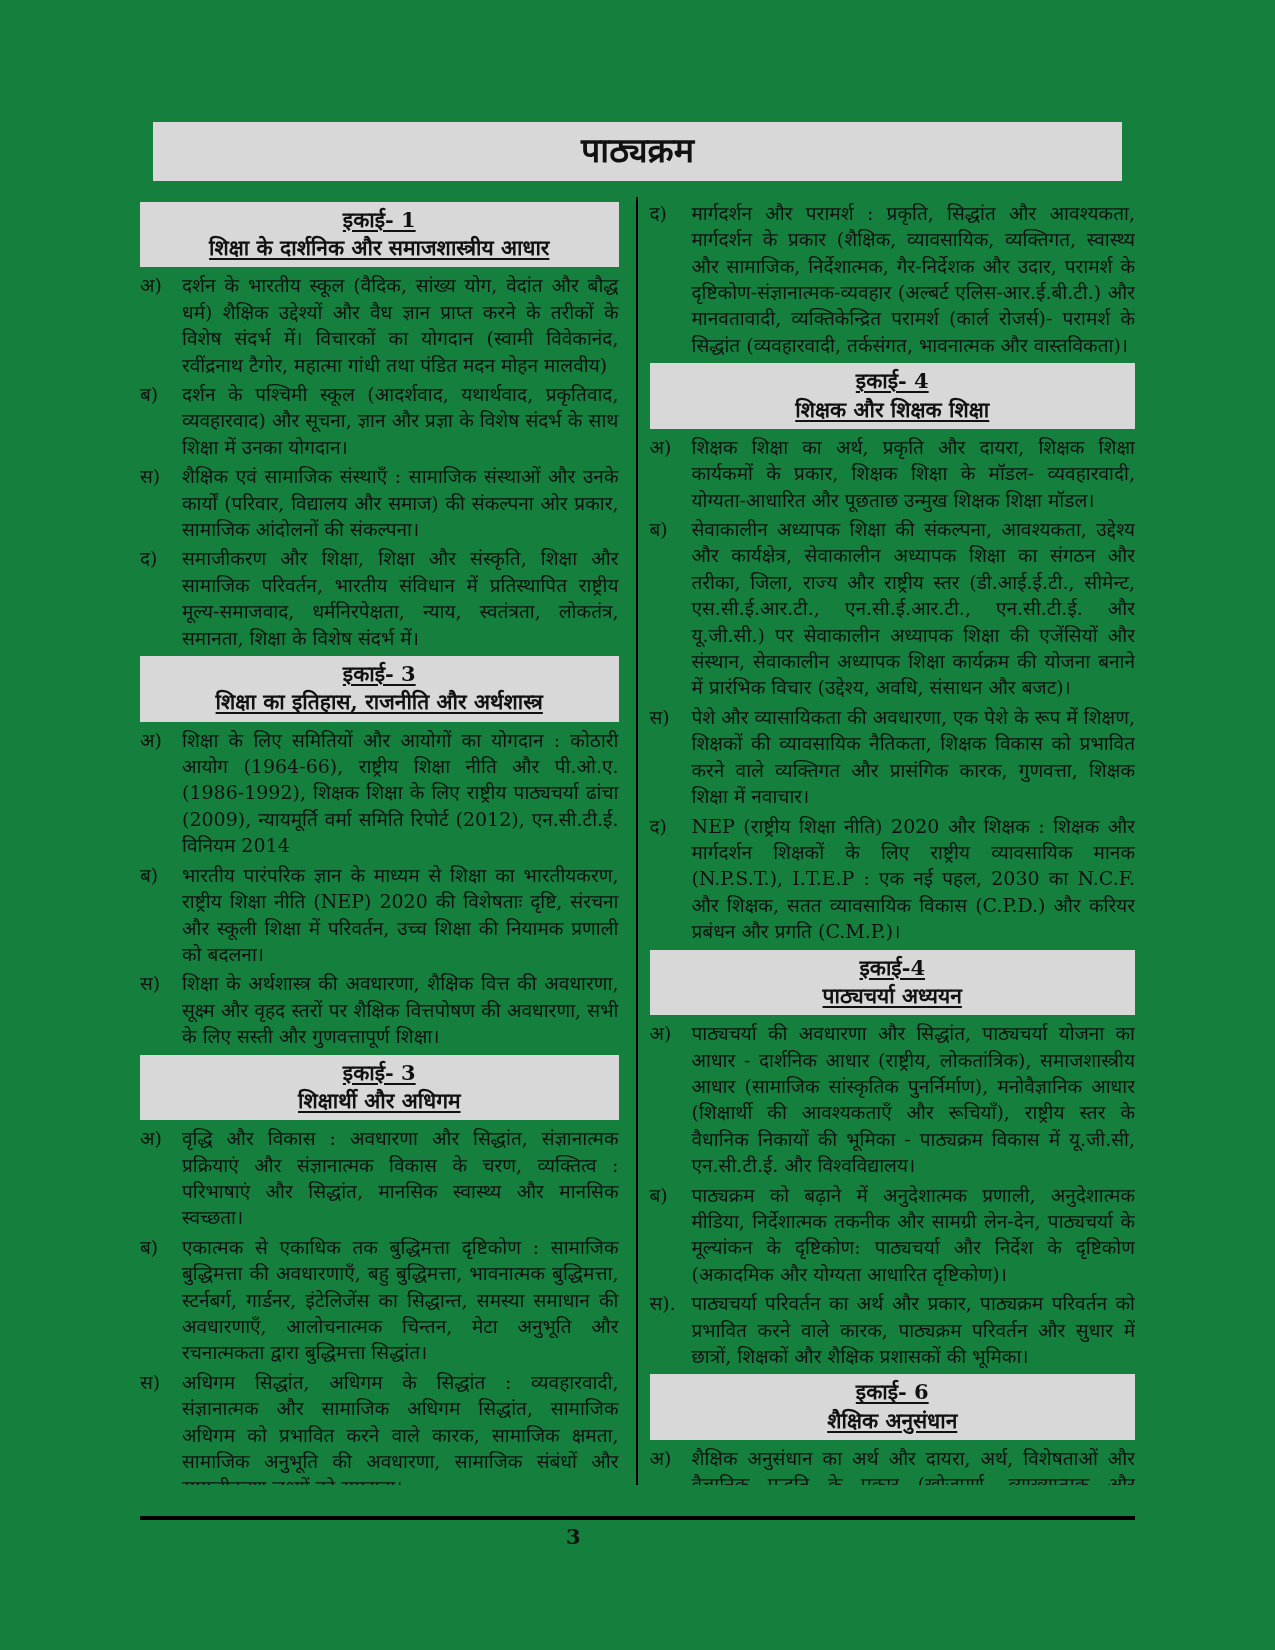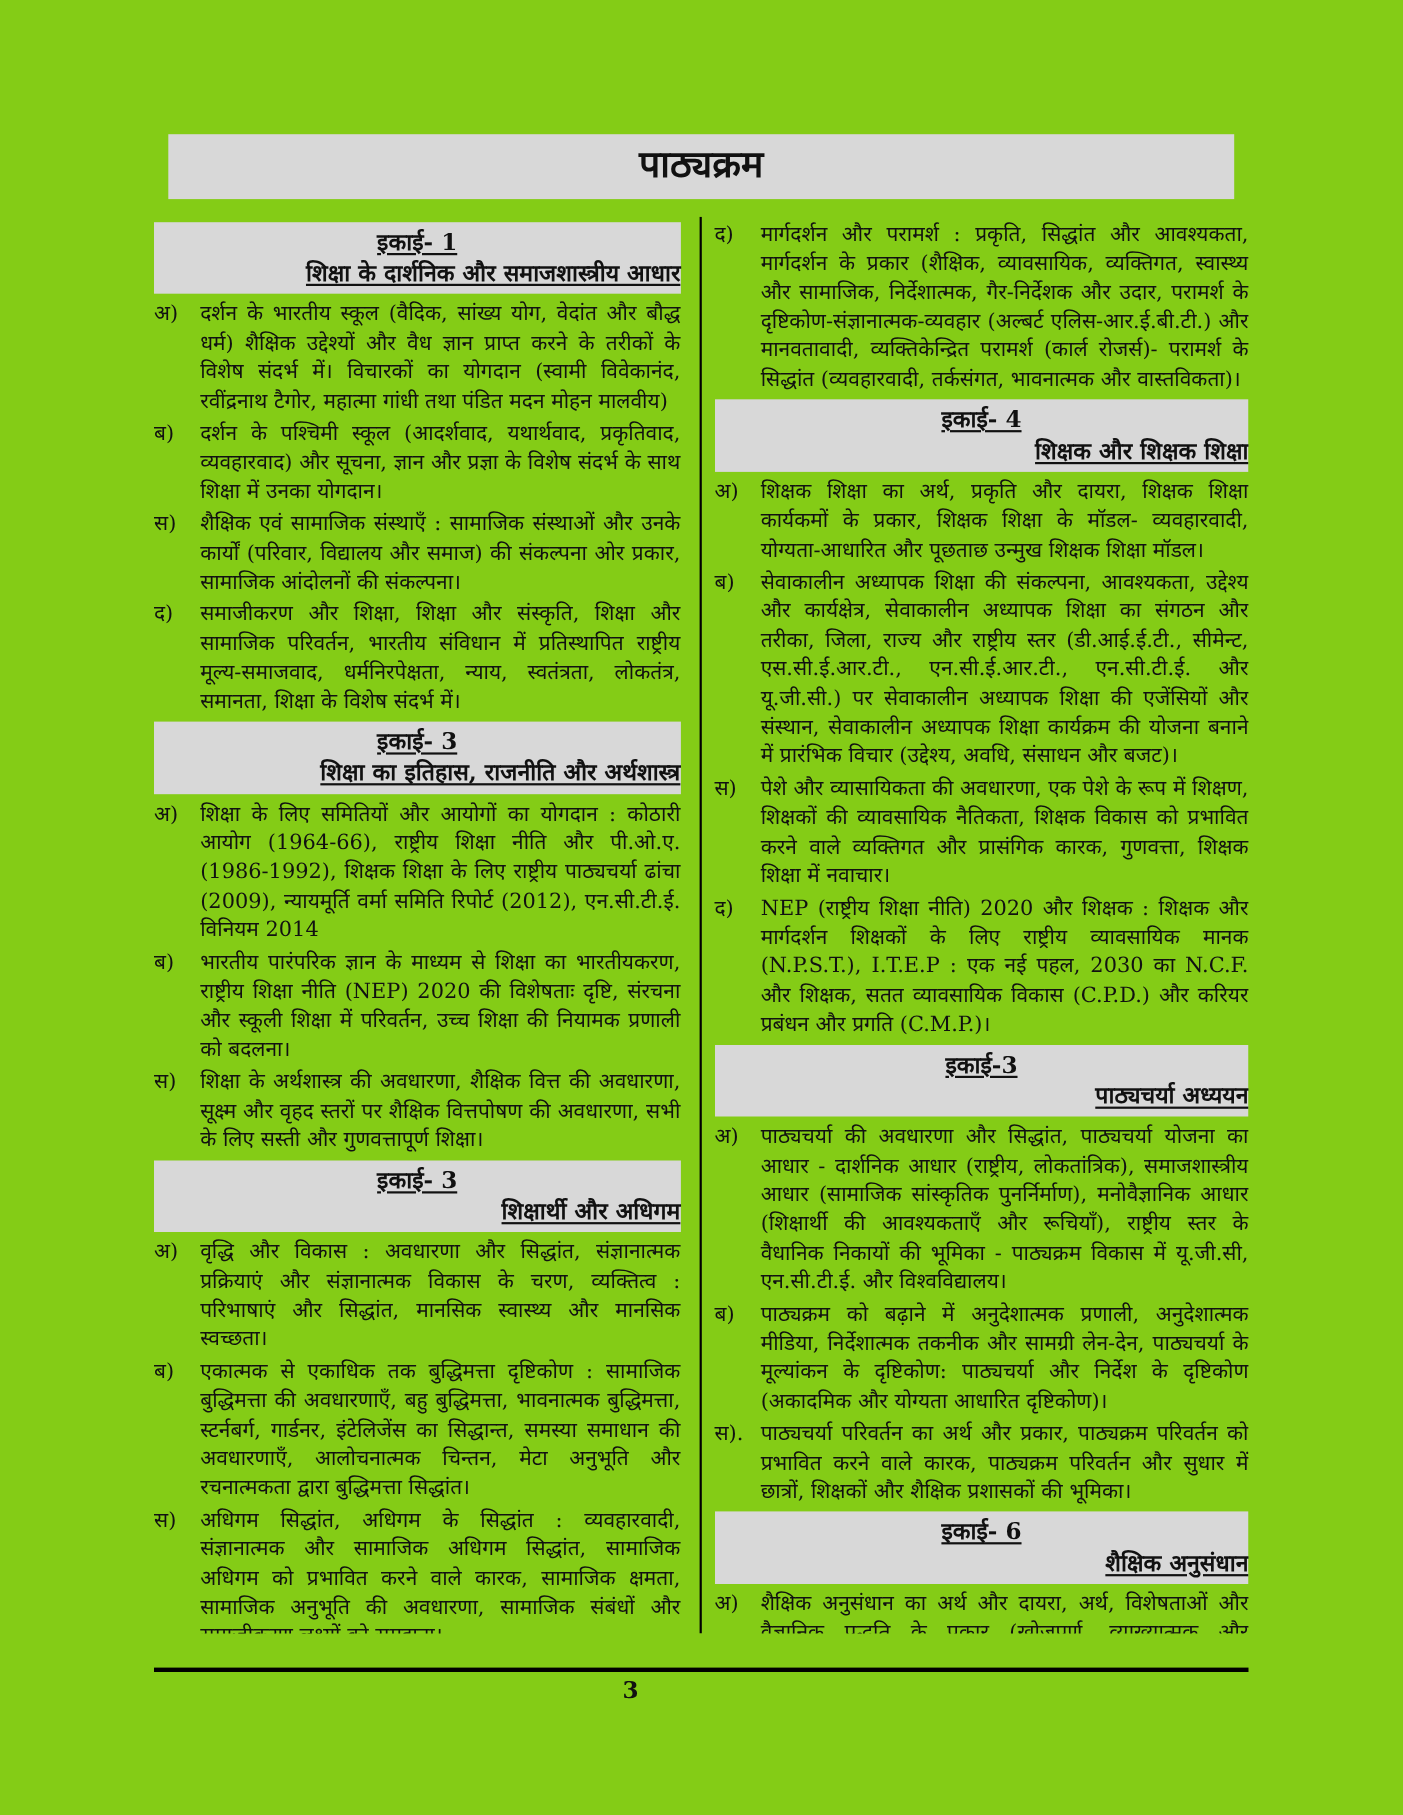--- a/index.html
+++ b/index.html
@@ -1,19 +1,19 @@
 <!DOCTYPE html>
 <html lang="hi"><head>
 <meta charset="utf-8">
 <style>
   html,body{margin:0;padding:0;background:#888;}
   .page{
     position:relative;
     width:1275px;height:1650px;
-    background:#84cc16;
+    background:#15803d;
     font-family:"DejaVu Serif","DejaVu Sans","Liberation Serif",serif;
     color:#111;
     overflow:hidden;
     margin:0 auto;
   }
   .content{position:absolute;left:140px;top:122px;width:995px;}
   .title-block{
     background:#d8d8d8;
     margin:0 13px 16px 13px;
     text-align:center;
@@ -26,21 +26,21 @@
   .col-left{padding-right:17px;border-right:2px solid #000;}
   .col-right{padding-left:12px;}
   .unit-band{
     background:#d8d8d8;
     text-align:center;
     padding:4px 0 6px 0;
     margin:5px 0 5px 0;
   }
   .unit-name{font-size:21px;font-weight:bold;line-height:1.3;}
   .unit-name span, .unit-heading span{text-decoration:underline;text-underline-offset:3px;}
-  .unit-heading{font-size:21px;font-weight:bold;line-height:1.3;margin-top:1px;text-align:right;}
+  .unit-heading{font-size:21px;font-weight:bold;line-height:1.3;margin-top:1px;}
   .item{display:flex;margin:3px 0 3px 0;}
   .item-label{flex:0 0 42px;font-size:19px;line-height:1.39;}
   .item-text{flex:1;font-size:19px;line-height:1.39;text-align:justify;}
   .footer-rule{
     position:absolute;left:140px;width:995px;top:1516px;
     border-top:4px solid #000;height:0;
   }
   .page-number{
     position:absolute;top:1524px;left:566px;
     font-size:21px;font-weight:bold;
@@ -139,21 +139,21 @@
         <div class="item">
           <span class="item-label">स)</span>
           <div class="item-text">पेशे और व्यासायिकता की अवधारणा, एक पेशे के रूप में शिक्षण, शिक्षकों की व्यावसायिक नैतिकता, शिक्षक विकास को प्रभावित करने वाले व्यक्तिगत और प्रासंगिक कारक, गुणवत्ता, शिक्षक शिक्षा में नवाचार।</div>
         </div>
         <div class="item">
           <span class="item-label">द)</span>
           <div class="item-text">NEP (राष्ट्रीय शिक्षा नीति) 2020 और शिक्षक : शिक्षक और मार्गदर्शन शिक्षकों के लिए राष्ट्रीय व्यावसायिक मानक (N.P.S.T.), I.T.E.P : एक नई पहल, 2030 का N.C.F. और शिक्षक, सतत व्यावसायिक विकास (C.P.D.) और करियर प्रबंधन और प्रगति (C.M.P.)।</div>
         </div>
 
         <div class="unit-band">
-          <div class="unit-name"><span>इकाई-3</span></div>
+          <div class="unit-name"><span>इकाई-4</span></div>
           <div class="unit-heading"><span>पाठ्यचर्या अध्ययन</span></div>
         </div>
         <div class="item">
           <span class="item-label">अ)</span>
           <div class="item-text">पाठ्यचर्या की अवधारणा और सिद्धांत, पाठ्यचर्या योजना का आधार - दार्शनिक आधार (राष्ट्रीय, लोकतांत्रिक), समाजशास्त्रीय आधार (सामाजिक सांस्कृतिक पुनर्निर्माण), मनोवैज्ञानिक आधार (शिक्षार्थी की आवश्यकताएँ और रूचियाँ), राष्ट्रीय स्तर के वैधानिक निकायों की भूमिका - पाठ्यक्रम विकास में यू.जी.सी, एन.सी.टी.ई. और विश्वविद्यालय।</div>
         </div>
         <div class="item">
           <span class="item-label">ब)</span>
           <div class="item-text">पाठ्यक्रम को बढ़ाने में अनुदेशात्मक प्रणाली, अनुदेशात्मक मीडिया, निर्देशात्मक तकनीक और सामग्री लेन-देन, पाठ्यचर्या के मूल्यांकन के दृष्टिकोण: पाठ्यचर्या और निर्देश के दृष्टिकोण (अकादमिक और योग्यता आधारित दृष्टिकोण)।</div>
         </div>

